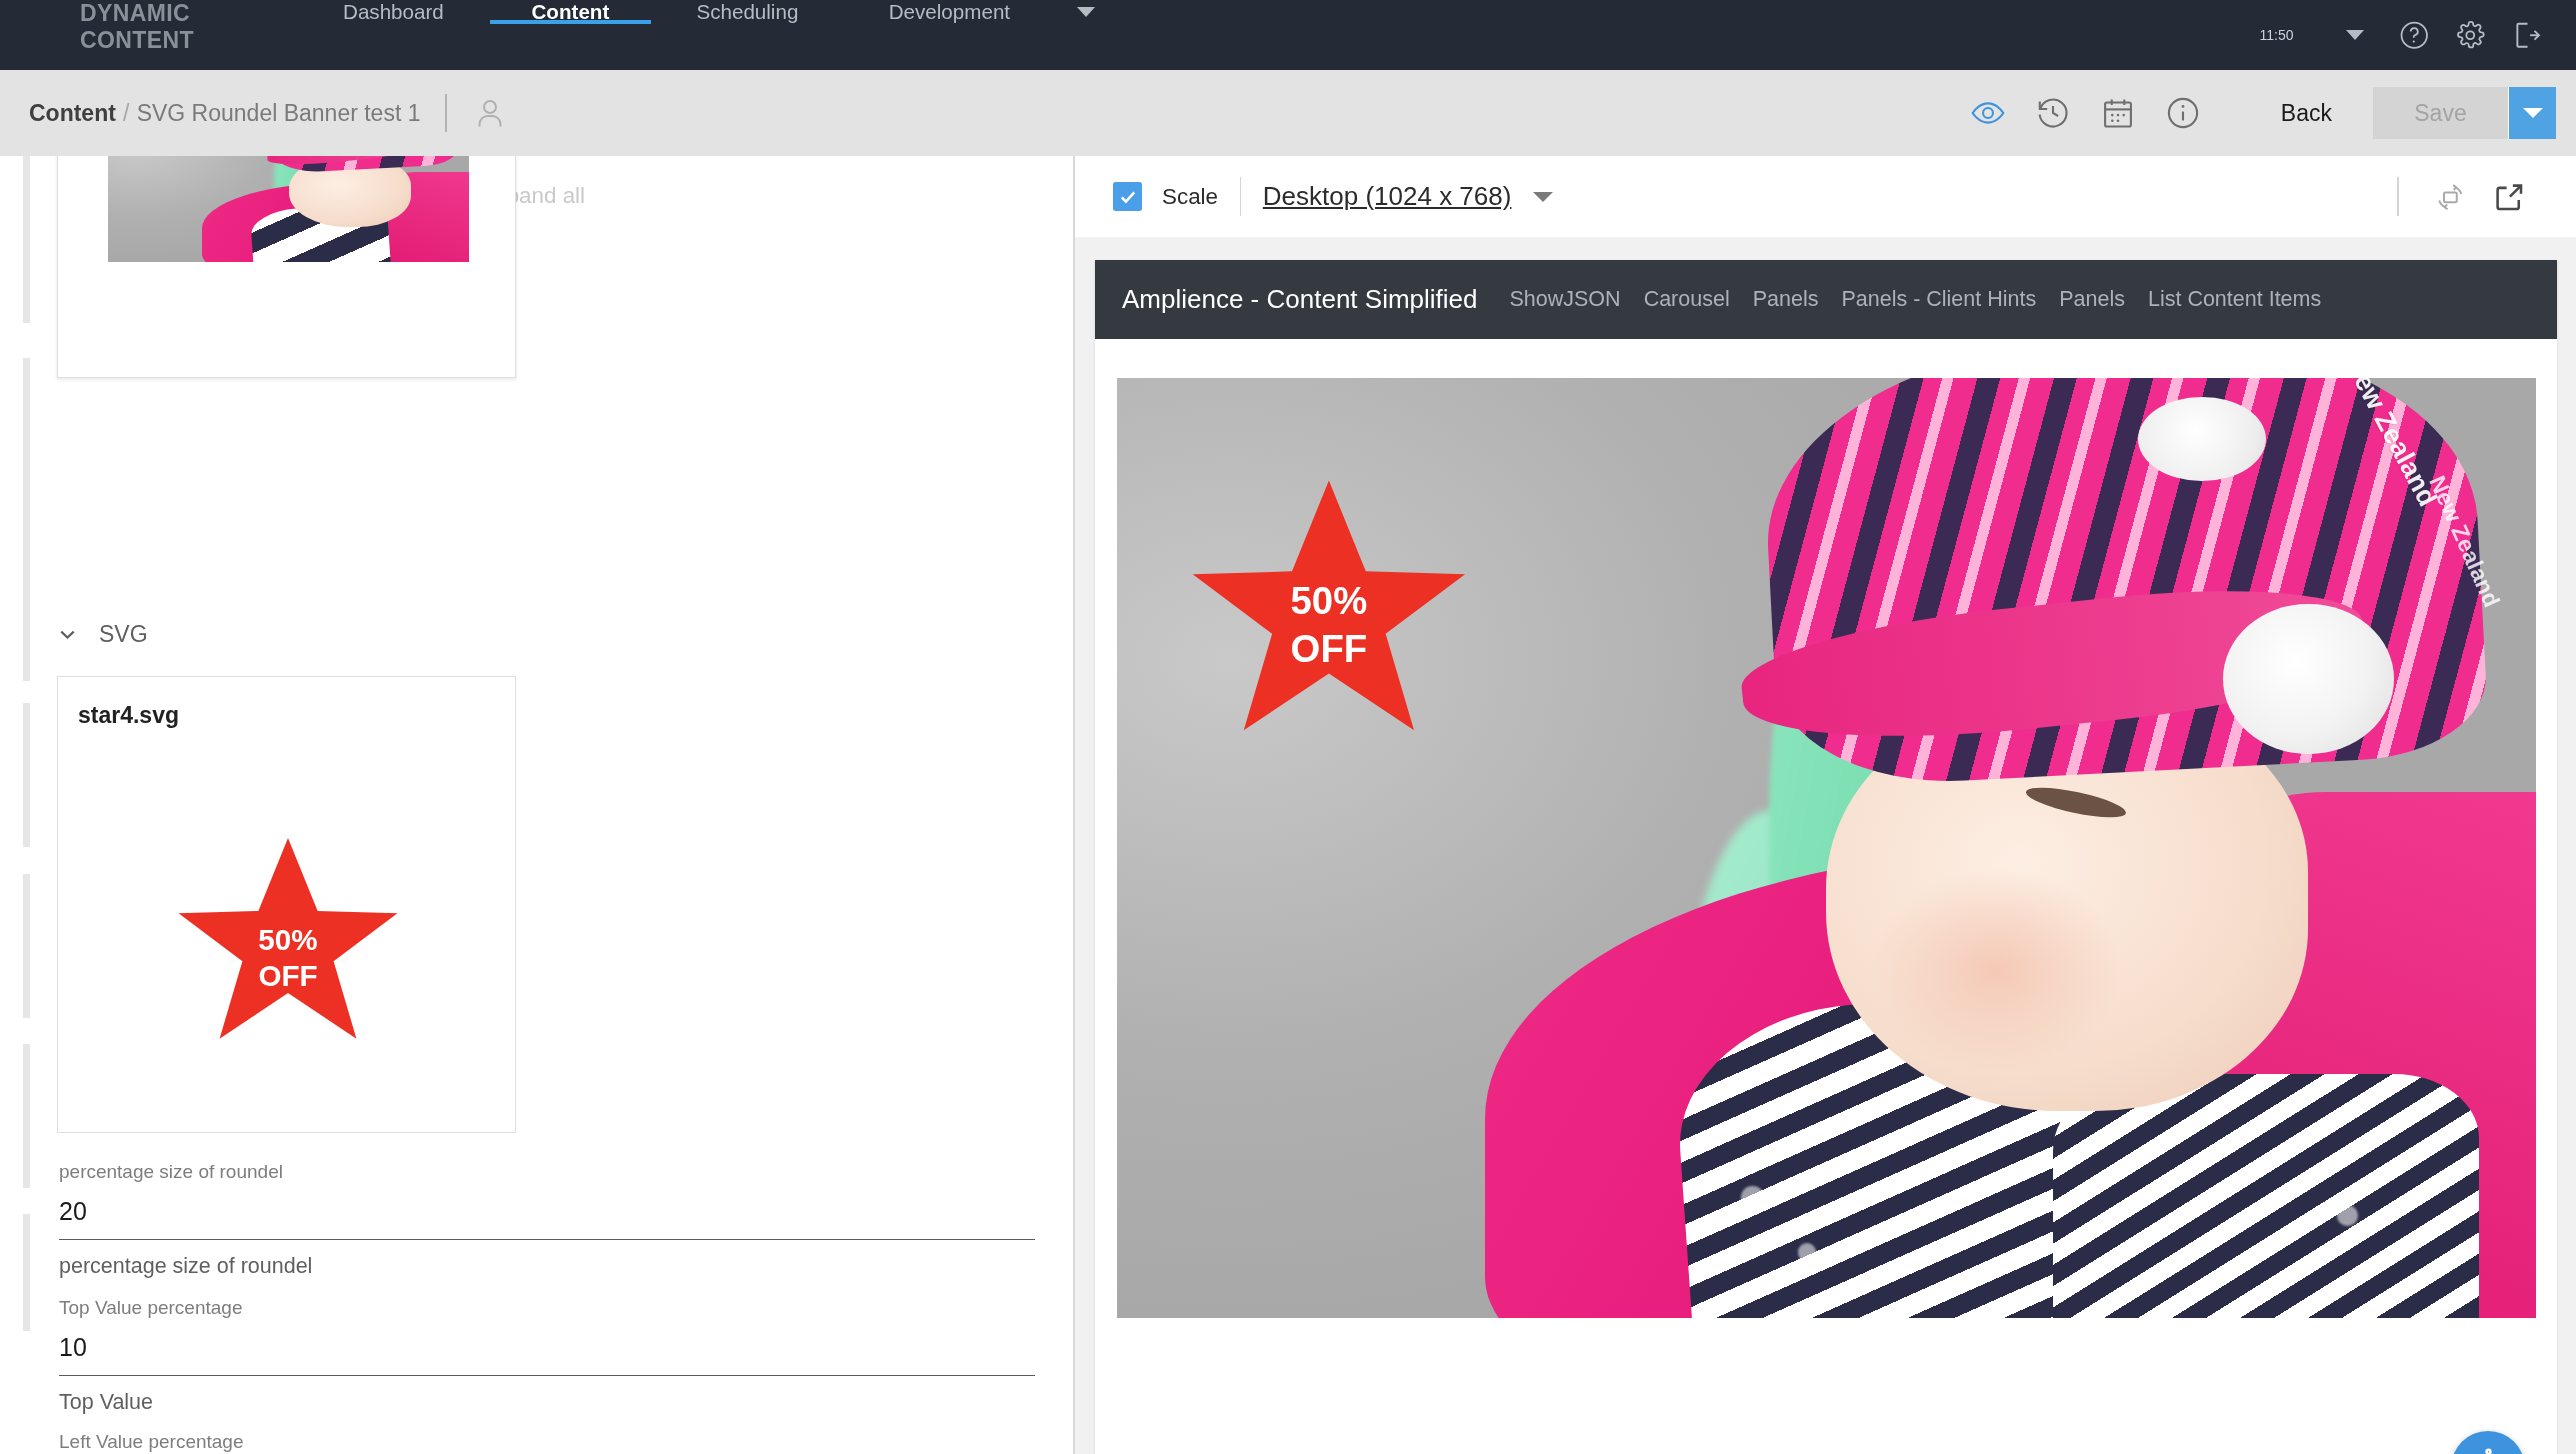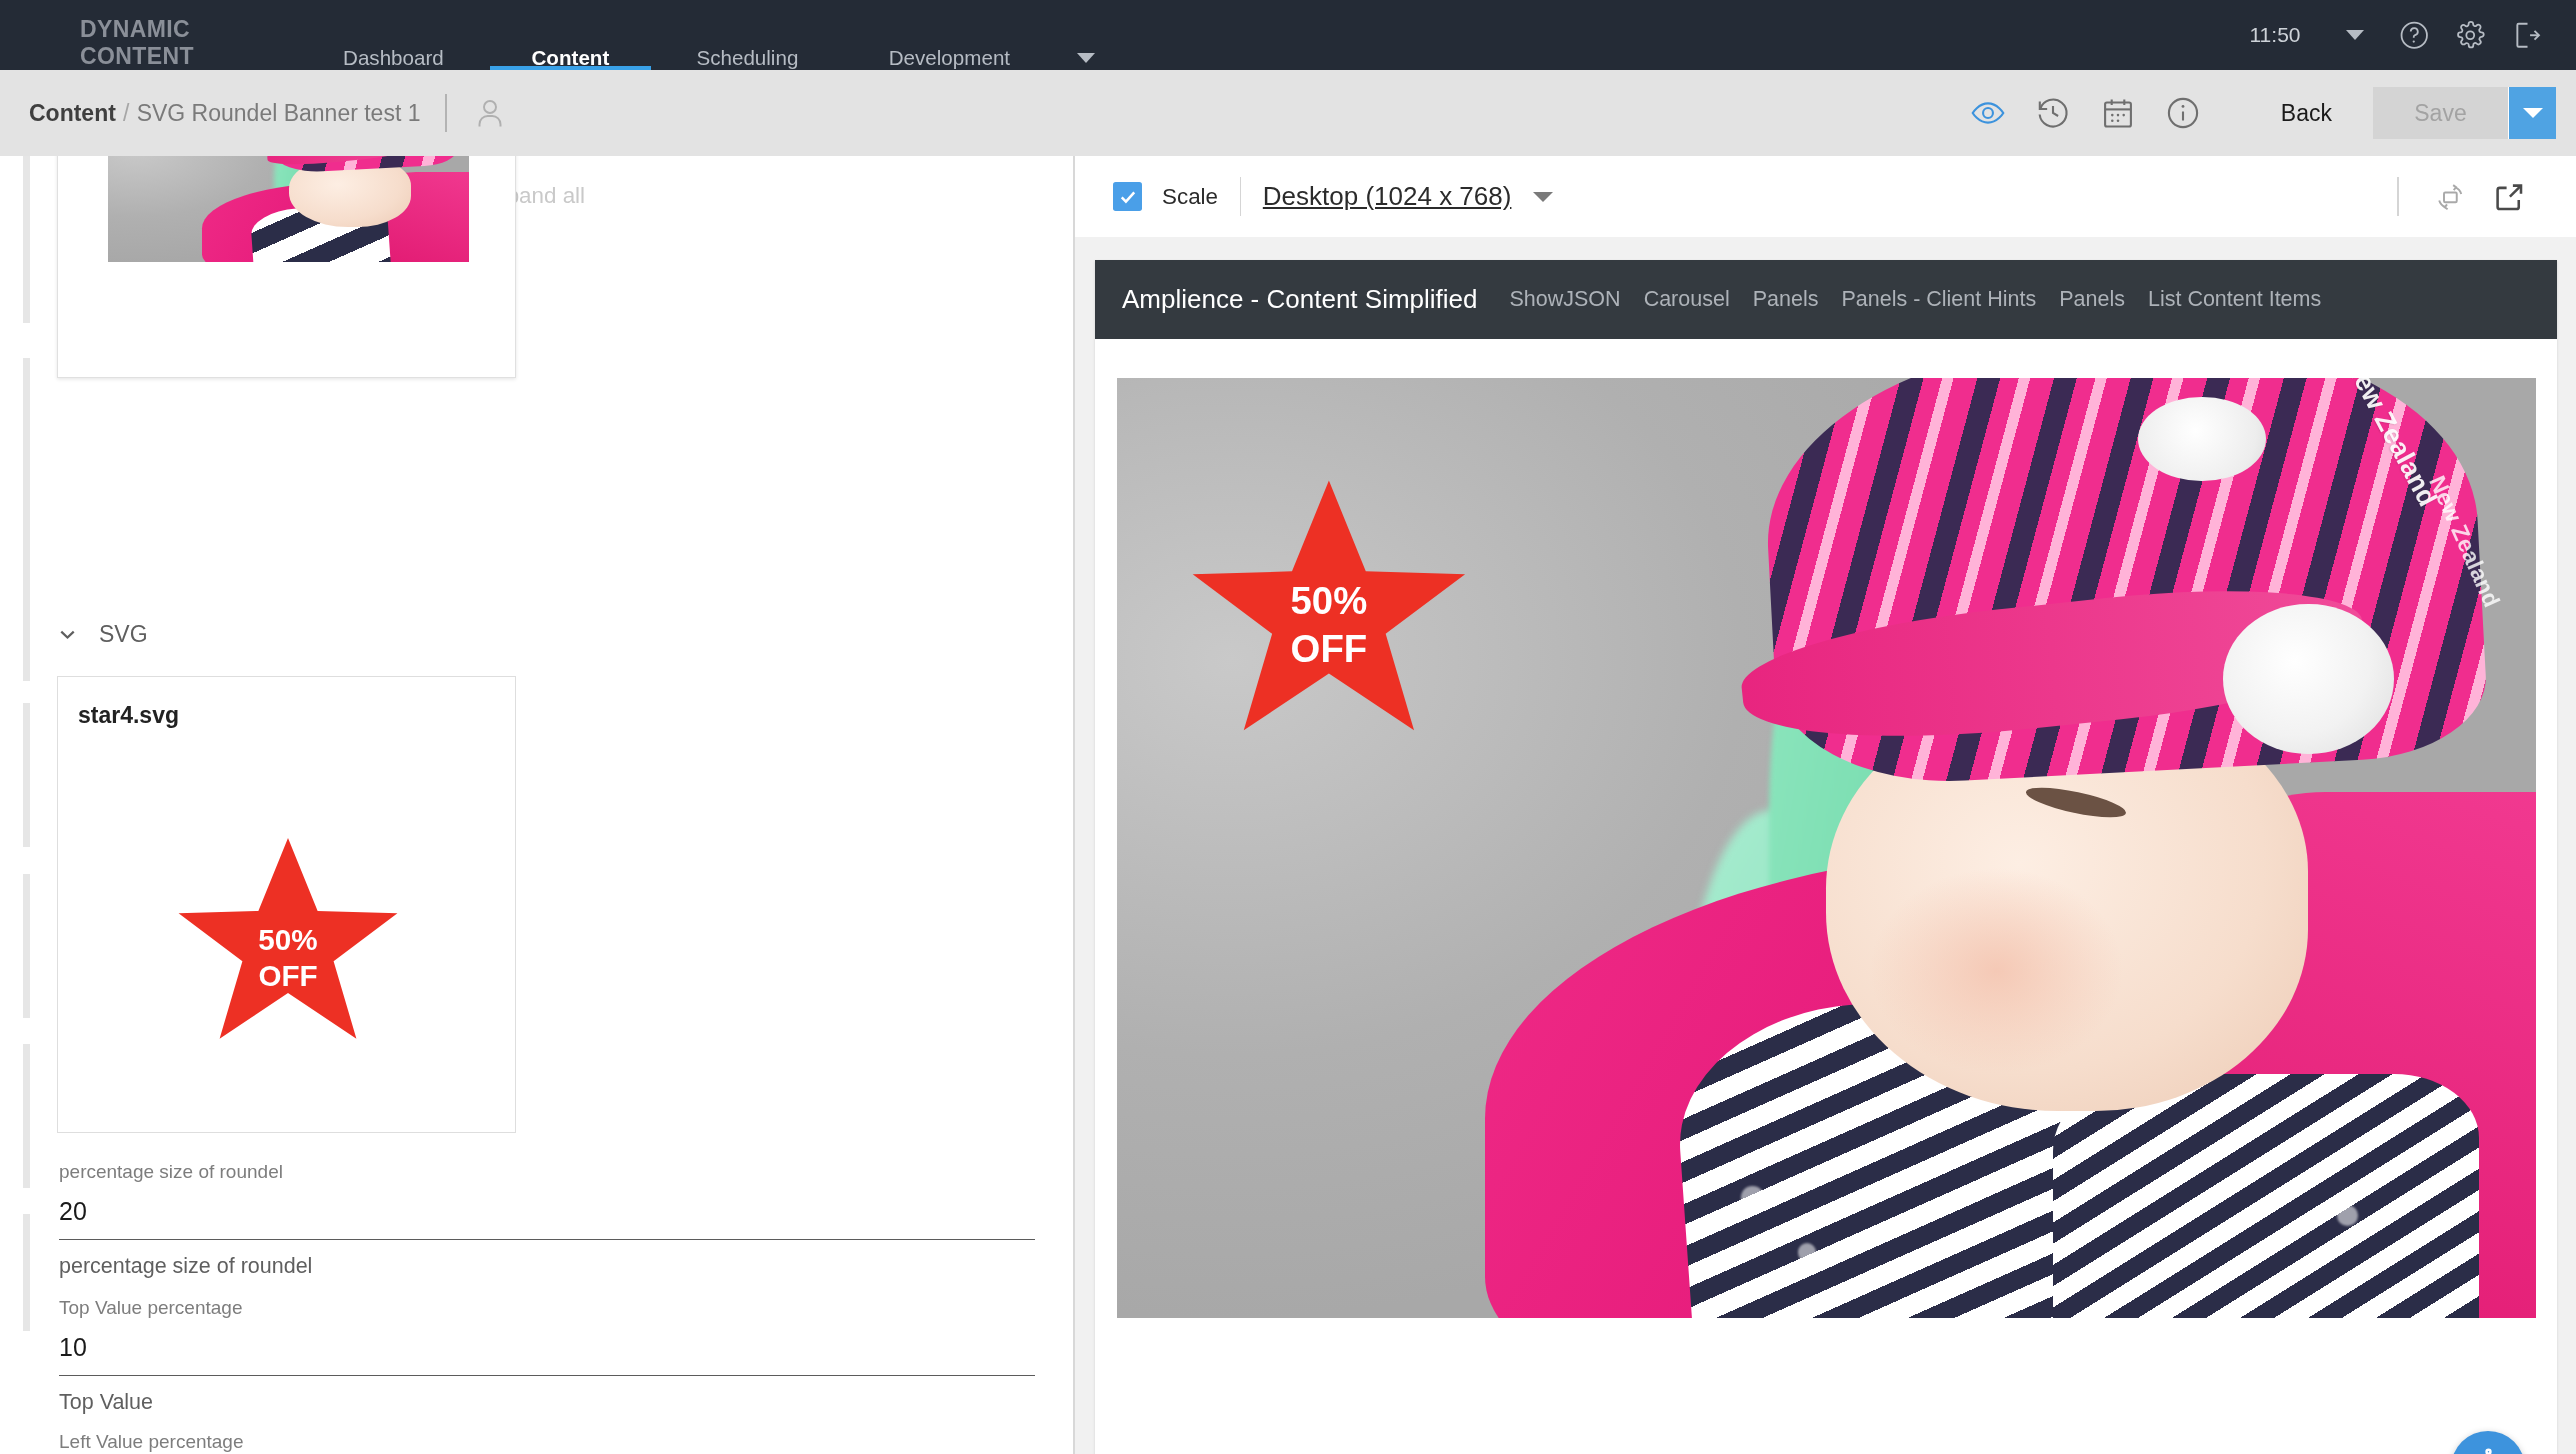--- a/index.html
+++ b/index.html
@@ -7,21 +7,21 @@
     width: 2576px; height: 1455px;
     font-family: "Liberation Sans", sans-serif;
     background: #ffffff;
     overflow: hidden;
   }
 
   
   .topnav {
     position: absolute; top: 0; left: 0; width: 2576px; height: 70px;
     background: #242b36;
-    display: flex; align-items: flex-end;
+    display: flex; align-items: flex-start;
   }
   .topnav-grey-block { width: 40px; background: #666666; flex: none; }
   .brand {
     width: 256px; flex: none;
     display: flex; align-items: center; padding-left: 40px;
     color: #8a8f98;
     font-weight: bold; font-size: 23px; letter-spacing: 0.4px;
     font-stretch: condensed;
   }
   .brand-sep { width: 0.9px; background: #3c4450; margin: 12.6px 0; flex: none; }
@@ -46,21 +46,21 @@
     display: flex; align-items: center; justify-content: center;
     width: 63px; cursor: pointer;
   }
   .caret-dn {
     width: 0; height: 0;
     border-left: 9px solid transparent; border-right: 9px solid transparent;
     border-top: 10px solid #b6bcc4;
   }
   .topnav-spacer { flex: 1 1 auto; }
   .topnav-right { display: flex; align-items: center; padding-right: 21.5px; }
-  .clock { color: #cdd2d8; font-size: 21px; margin-right: 23px; }
+  .clock { color: #cdd2d8; font-size: 14px; margin-right: 30px; }
   .topnav-icon {
     width: 56px; height: 70px;
     display: flex; align-items: center; justify-content: center;
     cursor: pointer;
   }
   .topnav-icon svg { display: block; }
 
   
   .subbar {
     position: absolute; top: 70px; left: 0; width: 2576px; height: 86px;

